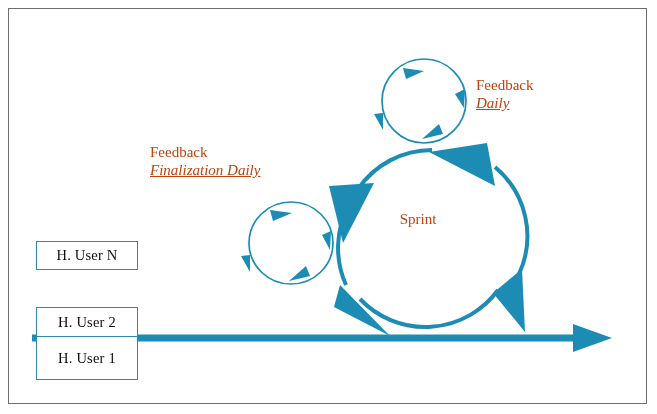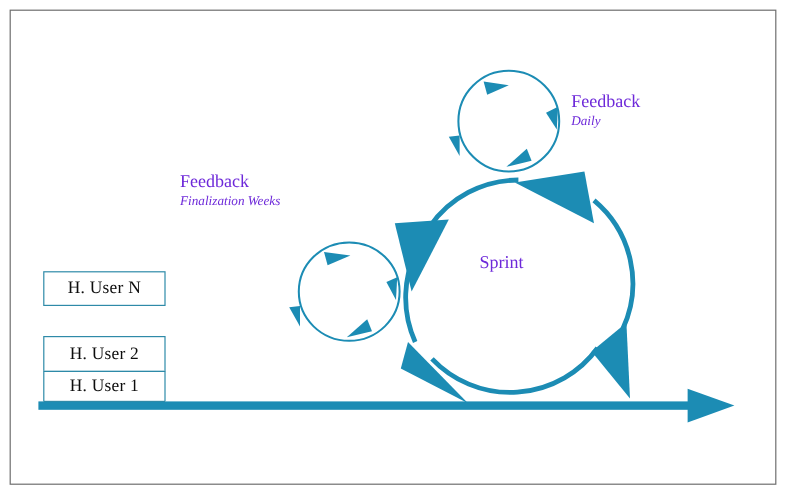--- a/index.html
+++ b/index.html
@@ -42,63 +42,65 @@
     border: 1px solid #2e8aa8;
     background: #ffffff;
     display: flex;
     align-items: center;
     justify-content: center;
     color: #0d0d0d;
     font-family: "Liberation Serif", "DejaVu Serif", serif;
     font-size: 14.5px;
     letter-spacing: 0.2px;
     white-space: nowrap;
+    margin-top: 15px;
   }
   #user-box-n {
     left: 36px;
     top: 226px;
     width: 102px;
     height: 29px;
   }
   #user-stack {
     position: absolute;
     left: 36px;
-    top: 280px;
+    top: 292px;
     width: 102px;
     height: 59px;
   }
   #user-box-2 {
     left: 0px;
     top: 0px;
     width: 102px;
     height: 30px;
   }
   #user-box-1 {
     left: 0px;
     top: 29px;
     width: 102px;
-    height: 26px;
+    height: 44px;
   }
   .diagram-label {
     position: absolute;
-    color: #6d28d9;
+    color: #c2410c;
     font-family: "Liberation Serif", "DejaVu Serif", serif;
     line-height: 1.18;
     white-space: nowrap;
     pointer-events: none;
   }
   .label-line-regular {
     font-style: normal;
     font-size: 15px;
     display: block;
   }
   .label-line-italic {
     font-style: italic;
-    font-size: 11px;
+    font-size: 15px;
     display: block;
+    text-decoration: underline;
   }
   #label-feedback-finalization {
     left: 150px;
     top: 144px;
     text-align: left;
   }
   #label-feedback-daily {
     left: 476px;
     top: 77px;
     text-align: left;
@@ -164,21 +166,21 @@
 
   <div class="user-box" id="user-box-n">H. User N</div>
 
   <div id="user-stack">
     <div class="user-box" id="user-box-2">H. User 2</div>
     <div class="user-box" id="user-box-1">H. User 1</div>
   </div>
 
   <div class="diagram-label" id="label-feedback-finalization">
     <span class="label-line-regular">Feedback</span>
-    <span class="label-line-italic">Finalization Weeks</span>
+    <span class="label-line-italic">Finalization Daily</span>
   </div>
 
   <div class="diagram-label" id="label-feedback-daily">
     <span class="label-line-regular">Feedback</span>
     <span class="label-line-italic">Daily</span>
   </div>
 
   <div class="diagram-label" id="label-sprint">
     <span class="label-line-regular">Sprint</span>
   </div>

